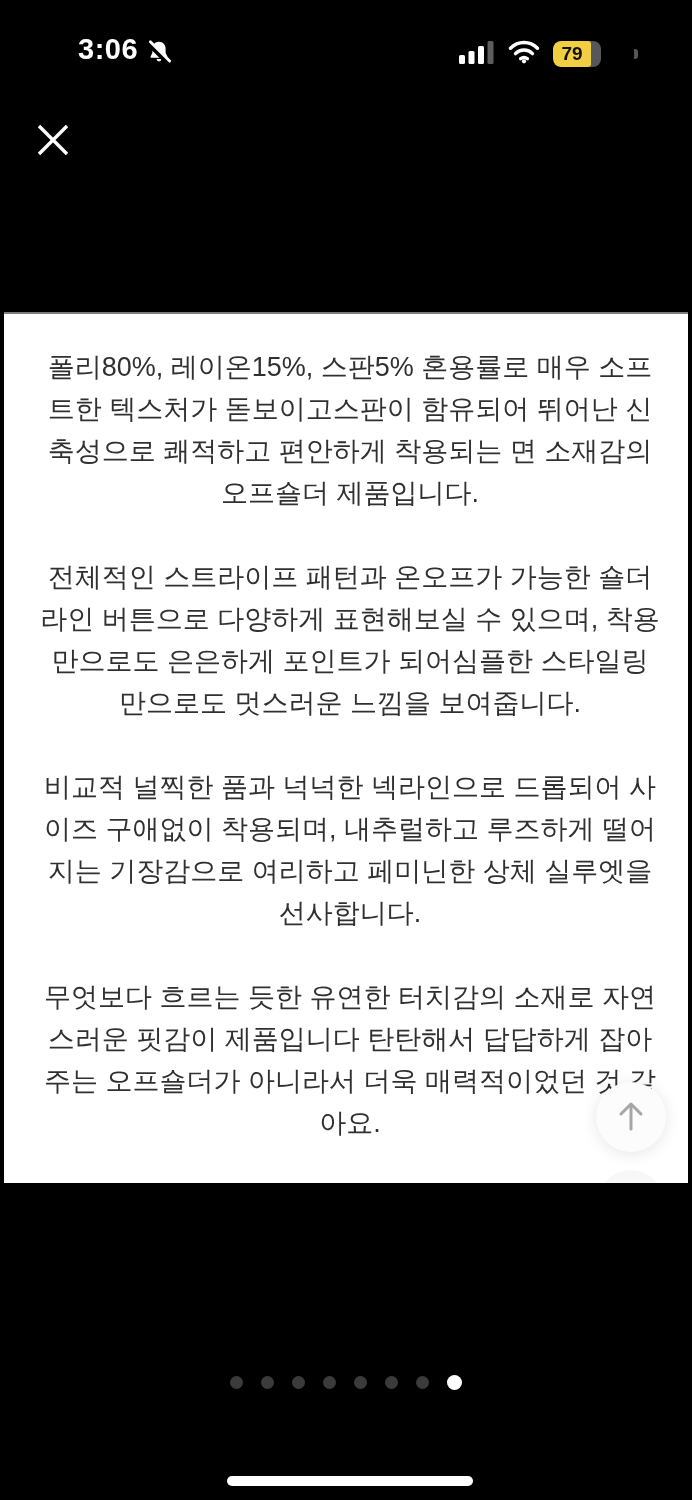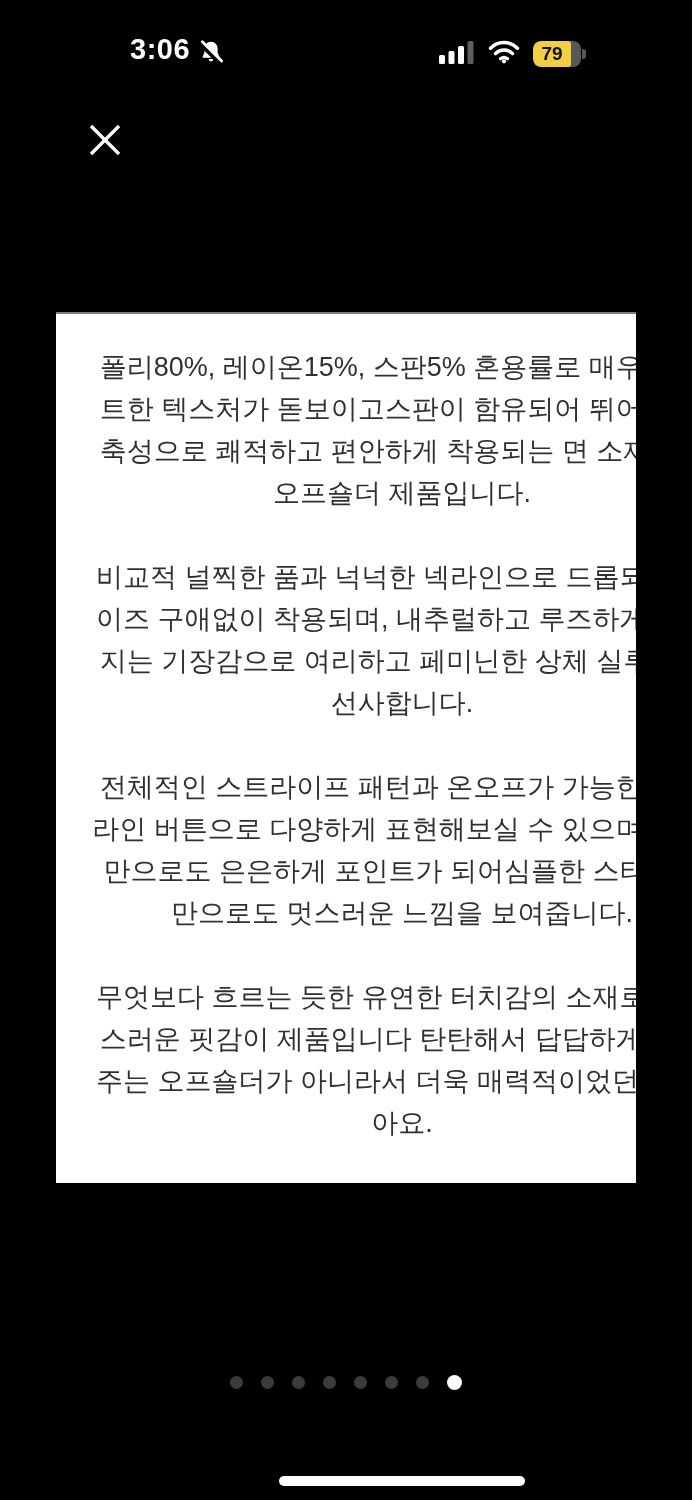--- a/index.html
+++ b/index.html
@@ -1,21 +1,21 @@
 <!DOCTYPE html>
 <html><head>
 <meta charset="utf-8">
 <style>
   * { margin: 0; padding: 0; box-sizing: border-box; }
   html, body { background: #000; }
   body { font-family: "Liberation Sans", "DejaVu Sans", sans-serif; }
 
   .screen {
     position: relative;
-    width: 580px;
+    width: 684px;
     height: 1500px;
     background: #000;
     overflow: hidden;
     margin: 0 auto;
   }
 
   
   .status-time {
     position: absolute;
     left: 74px; top: 33px;
@@ -25,21 +25,21 @@
     letter-spacing: 0.5px;
   }
   .bell-icon { position: absolute; left: 142px; top: 39px; }
   .status-right {
     position: absolute;
     right: 50px; top: 40px;
     display: flex;
     align-items: center;
     gap: 13px;
   }
-  .battery { display: flex; align-items: center; }
+  .battery { display: flex; align-items: center; gap: 32px; }
   .battery-body {
     position: relative;
     width: 48px; height: 26px;
     border-radius: 8px;
     background: #57575b;
     overflow: hidden;
   }
   .battery-fill {
     position: absolute;
     left: 0; top: 0; bottom: 0;
@@ -192,22 +192,22 @@
     <span>
       <svg width="34" height="34" viewBox="0 0 34 34">
         <line x1="3" y1="3" x2="31" y2="31" stroke="#fff" stroke-width="3.4"></line>
         <line x1="31" y1="3" x2="3" y2="31" stroke="#fff" stroke-width="3.4"></line>
       </svg>
     </span>
   </button>
 
   <div class="content-panel">
     <p>폴리80%, 레이온15%, 스판5% 혼용률로 매우 소프트한 텍스처가 돋보이고스판이 함유되어 뛰어난 신축성으로 쾌적하고 편안하게 착용되는 면 소재감의 오프숄더 제품입니다.</p>
+    <p>전체적인 스트라이프 패턴과 온오프가 가능한 숄더라인 버튼으로 다양하게 표현해보실 수 있으며, 착용만으로도 은은하게 포인트가 되어심플한 스타일링만으로도 멋스러운 느낌을 보여줍니다.</p>
     <p>비교적 널찍한 품과 넉넉한 넥라인으로 드롭되어 사이즈 구애없이 착용되며, 내추럴하고 루즈하게 떨어지는 기장감으로 여리하고 페미닌한 상체 실루엣을 선사합니다.</p>
-    <p>전체적인 스트라이프 패턴과 온오프가 가능한 숄더라인 버튼으로 다양하게 표현해보실 수 있으며, 착용만으로도 은은하게 포인트가 되어심플한 스타일링만으로도 멋스러운 느낌을 보여줍니다.</p>
     <p>무엇보다 흐르는 듯한 유연한 터치감의 소재로 자연스러운 핏감이 제품입니다 탄탄해서 답답하게 잡아주는 오프숄더가 아니라서 더욱 매력적이었던 것 같아요.</p>
 
     <div class="scrollbar-thumb"></div>
 
     <div class="hidden-fab"></div>
 
     <button class="scroll-top-button">
       <span>
         <svg width="36" height="38" viewBox="0 0 36 38" fill="none" stroke="#a6a6a6" stroke-width="3" stroke-linecap="round" stroke-linejoin="round">
           <line x1="18" y1="32" x2="18" y2="8"></line>

